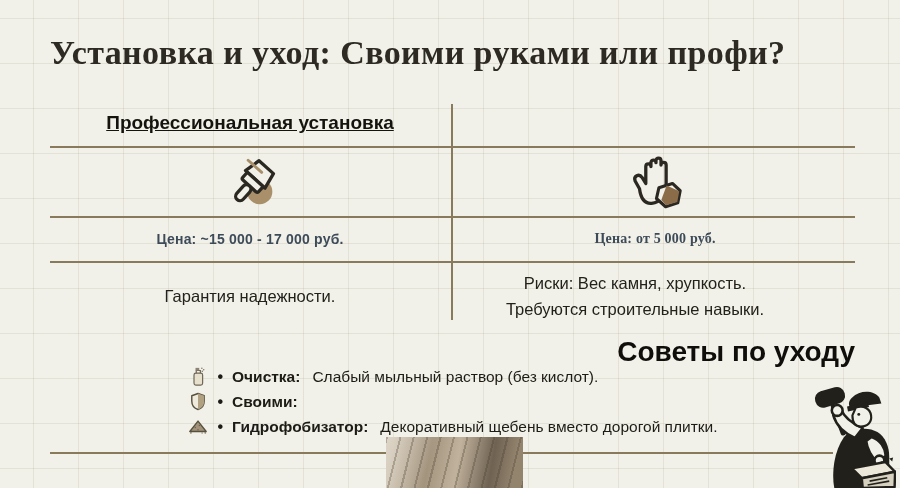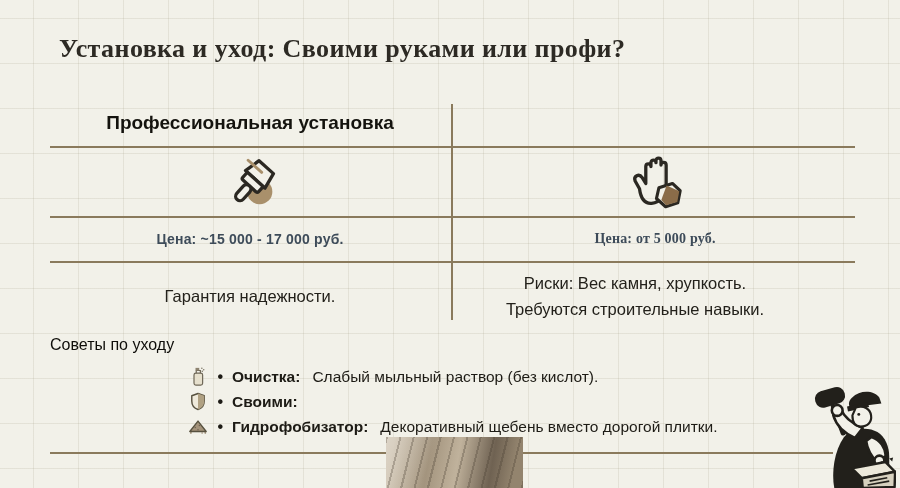--- a/index.html
+++ b/index.html
@@ -11,54 +11,54 @@
   .canvas {
     position:relative; width:900px; height:488px;
     background-color:#f2f1e9;
     background-image:
       linear-gradient(rgba(176,172,150,0.22) 1px, transparent 1px),
       linear-gradient(90deg, rgba(176,172,150,0.22) 1px, transparent 1px);
     background-size:45px 45px;
     background-position:-12px -27px;
   }
   .title {
-    position:absolute; left:59px; top:34px;
+    position:absolute; left:50px; top:34px;
     font-family:"Liberation Serif","DejaVu Serif",serif;
-    font-weight:700; font-size:26px; letter-spacing:0.4px; color:#2d2a24;
+    font-weight:700; font-size:34px; letter-spacing:0.4px; color:#2d2a24;
   }
   .rule { position:absolute; height:2px; background:#8a7a5c; }
   .rule-h1 { left:50px; top:146px; width:805px; }
   .rule-h2 { left:50px; top:216px; width:805px; }
   .rule-h3 { left:50px; top:261px; width:805px; }
   .rule-bottom { left:50px; top:452px; width:783px; }
   .vdivider { position:absolute; left:451px; top:104px; width:2px; height:216px; background:#8a7a5c; }
 
   .col-header { position:absolute; top:112px; width:400px; text-align:center;
-    font-size:19px; font-weight:700; color:#14130e; }
+    font-size:19px; font-weight:700; color:#14130e;text-decoration:underline; }
   .col-header.left  { left:50px; }
   .col-header.right { left:455px; }
 
   .col-icon { position:absolute; top:152px; width:62px; height:62px; }
   .col-icon.left  { left:221px; }
   .col-icon.right { left:624px; }
 
   .price { position:absolute; top:217px; height:44px; width:400px;
     display:flex; align-items:center; justify-content:center;
     font-size:14px; font-weight:700; color:#3d4b59; letter-spacing:0.2px; }
   .price.left  { left:50px; }
   .price.right { left:455px;font-family:Liberation Serif, serif; }
 
   .note { position:absolute; top:268px; height:56px; width:400px;
     display:flex; flex-direction:column; align-items:center; justify-content:center;
     font-size:16.5px; color:#23211b; line-height:26px; text-align:center; }
   .note.left  { left:50px; }
   .note.right { left:435px; }
 
   .tips-heading { position:absolute; left:50px; top:336px; width:805px;
-    text-align:left; font-size:16px; font-weight:400; color:#0f0e0a; }
+    text-align:right; font-size:28px; font-weight:700; color:#0f0e0a; }
 
   .tips-list { position:absolute; left:50px; top:367px; width:805px;
     display:flex; flex-direction:column; align-items:center; }
   .tips-inner { display:flex; flex-direction:column; gap:6px; width:auto; }
   .tip-row { display:flex; align-items:center; gap:8px; font-size:15.5px;
     line-height:19px; color:#1d1b15; height:19px; }
   .tip-row .tip-icon { width:22px; height:22px; display:flex; align-items:center; justify-content:center; }
   .tip-bullet { font-size:16px; font-weight:700; margin-right:1px; }
   .tip-label { font-weight:700; margin-right:4px; }
 

